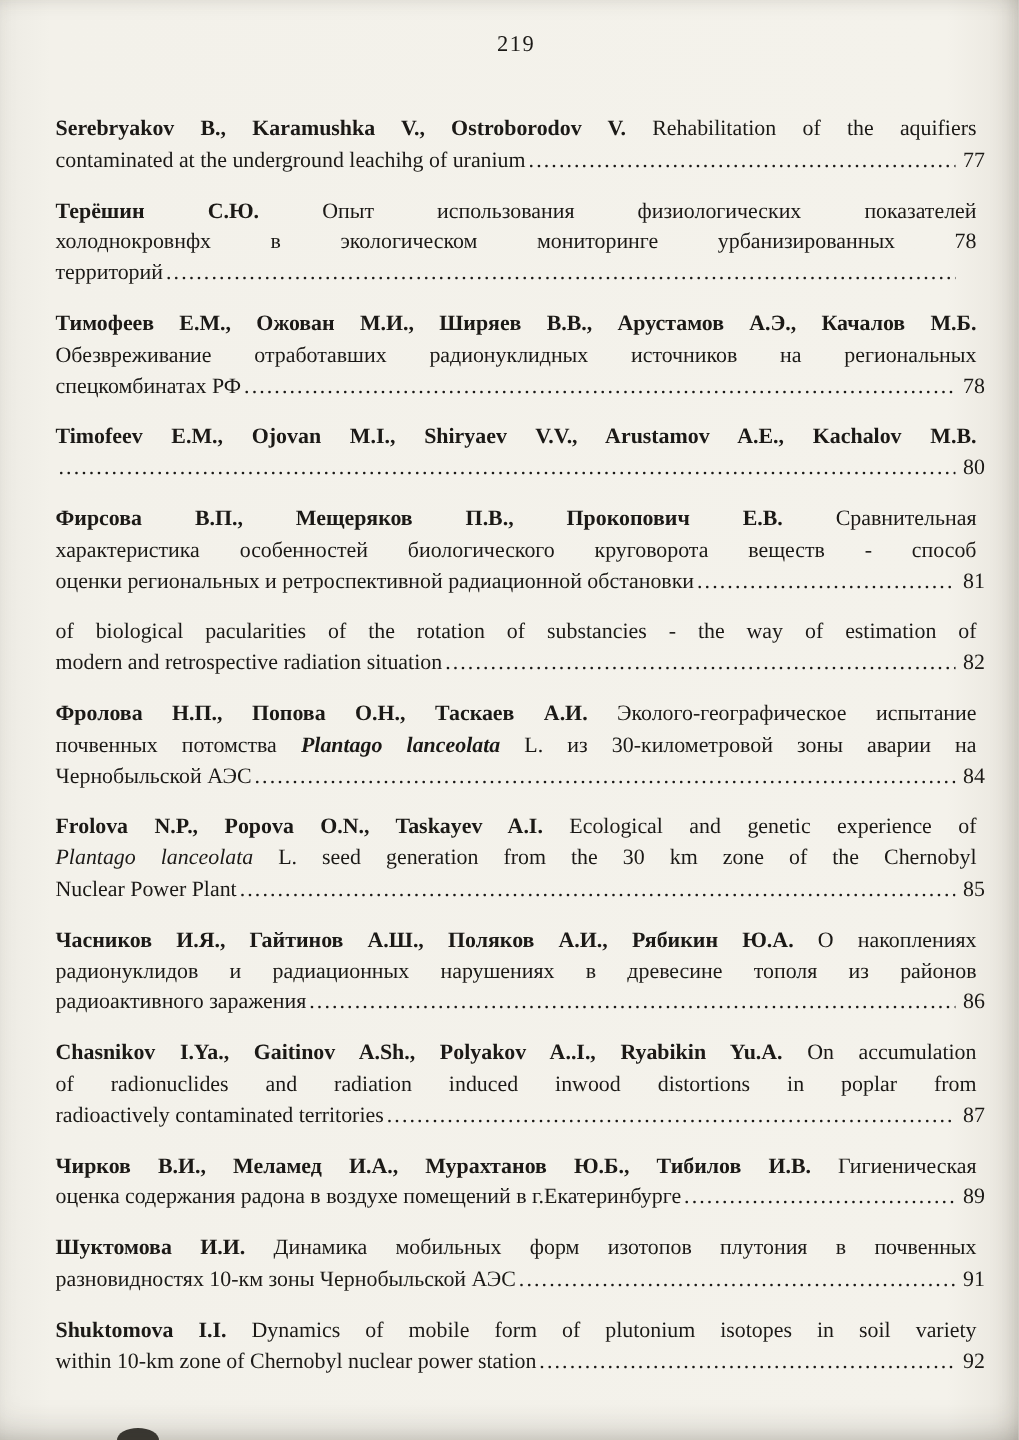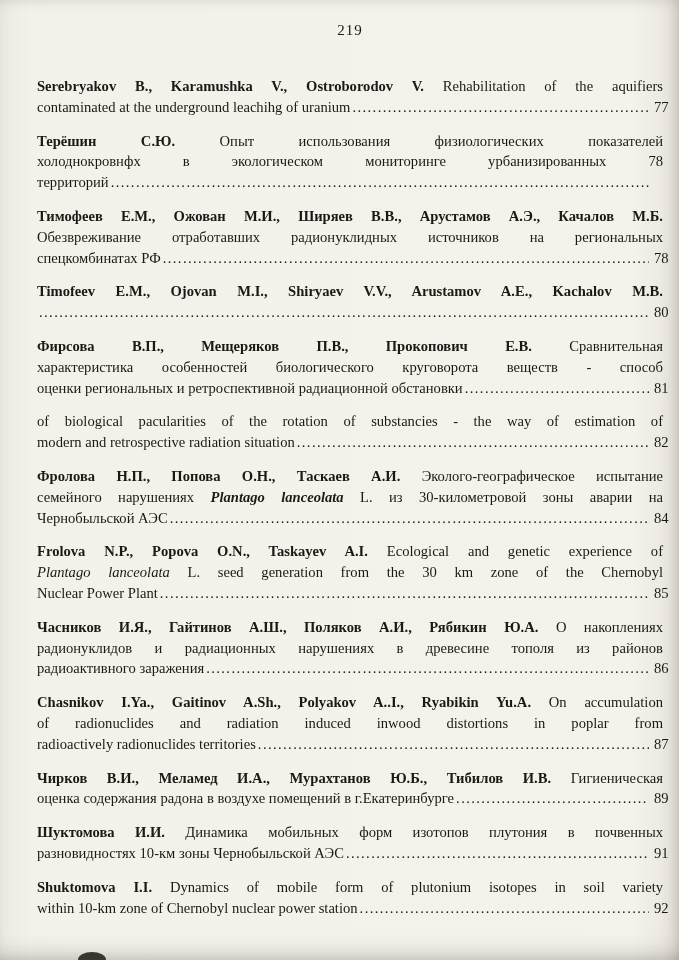--- a/index.html
+++ b/index.html
@@ -5,21 +5,21 @@
   *{box-sizing:border-box}
   html,body{margin:0;padding:0}
   body{
     width:679px;height:960px;overflow:hidden;
     background:#d8d6cf;
     font-family:"Liberation Serif","DejaVu Serif",serif;
   }
   .sheet{
     position:relative;width:679px;height:960px;
     background:linear-gradient(90deg,#edebe4 0%,#f3f1ea 5%,#f4f2eb 93%,#e8e5dd 100%);
-    padding:20px 16px 0 37px;
+    padding:20px 28px 0 37px;
     color:#1b1916;overflow:hidden;
   }
   .sheet::after{
     content:"";position:absolute;inset:0;pointer-events:none;
     box-shadow:inset 0 -16px 24px -16px rgba(60,55,45,.38),
                inset -12px 0 20px -14px rgba(60,55,45,.30),
                inset 0 10px 18px -14px rgba(60,55,45,.18);
   }
   .page-number{
     text-align:center;font-size:15px;letter-spacing:1px;
@@ -97,21 +97,21 @@
       <div class="entry">
         <div class="line justify"><span class="seg-n">of biological pacularities of the rotation of substancies - the way of estimation of</span></div>
         <div class="line leaderline">
           <span class="ltext"><span class="seg-n">modern and retrospective radiation situation </span></span>
           <span class="leader"></span>
           <span class="pnum">82</span>
         </div>
       </div>
       <div class="entry">
         <div class="line justify"><span class="seg-b">Фролова Н.П., Попова О.Н., Таскаев А.И.</span><span class="seg-n"> Эколого-географическое испытание</span></div>
-        <div class="line justify"><span class="seg-n">семейного нарушениях </span><span class="seg-bi">Plantago lanceolata</span><span class="seg-n"> L. из 30-километровой зоны аварии на</span></div>
+        <div class="line justify"><span class="seg-n">почвенных потомства </span><span class="seg-bi">Plantago lanceolata</span><span class="seg-n"> L. из 30-километровой зоны аварии на</span></div>
         <div class="line leaderline">
           <span class="ltext"><span class="seg-n">Чернобыльской АЭС</span></span>
           <span class="leader"></span>
           <span class="pnum">84</span>
         </div>
       </div>
       <div class="entry">
         <div class="line justify"><span class="seg-b">Frolova N.P., Popova O.N., Taskayev A.I.</span><span class="seg-n"> Ecological and genetic experience of</span></div>
         <div class="line justify"><span class="seg-i">Plantago lanceolata</span><span class="seg-n"> L. seed generation from the 30 km zone of the Chernobyl</span></div>
         <div class="line leaderline">
@@ -126,21 +126,21 @@
         <div class="line leaderline">
           <span class="ltext"><span class="seg-n">радиоактивного заражения</span></span>
           <span class="leader"></span>
           <span class="pnum">86</span>
         </div>
       </div>
       <div class="entry">
         <div class="line justify"><span class="seg-b">Chasnikov I.Ya., Gaitinov A.Sh., Polyakov A..I., Ryabikin Yu.A.</span><span class="seg-n"> On accumulation</span></div>
         <div class="line justify"><span class="seg-n">of radionuclides and radiation induced inwood distortions in poplar from</span></div>
         <div class="line leaderline">
-          <span class="ltext"><span class="seg-n">radioactively radionuclides territories</span></span>
+          <span class="ltext"><span class="seg-n">radioactively contaminated territories</span></span>
           <span class="leader"></span>
           <span class="pnum">87</span>
         </div>
       </div>
       <div class="entry">
         <div class="line justify"><span class="seg-b">Чирков В.И., Меламед И.А., Мурахтанов Ю.Б., Тибилов И.В.</span><span class="seg-n"> Гигиеническая</span></div>
         <div class="line leaderline">
           <span class="ltext"><span class="seg-n">оценка содержания радона в воздухе помещений в г.Екатеринбурге</span></span>
           <span class="leader"></span>
           <span class="pnum">89</span>

